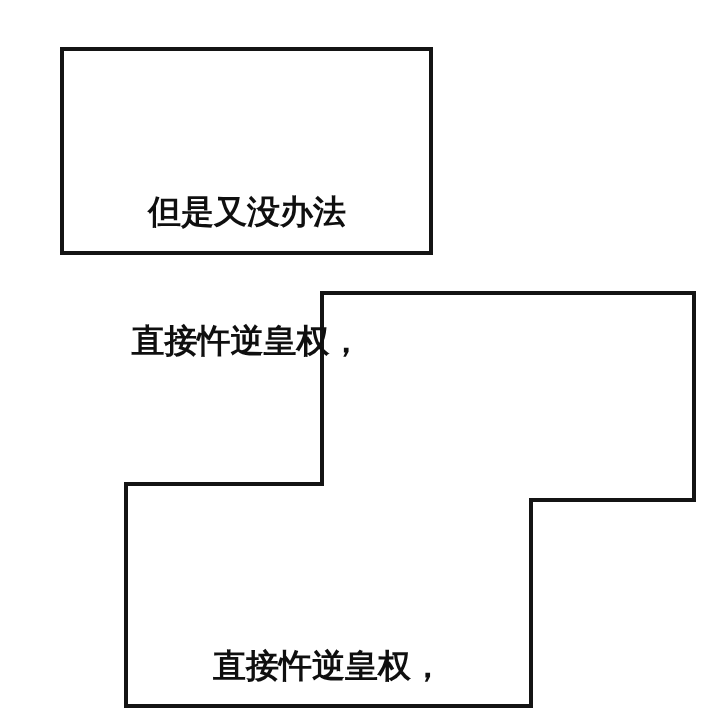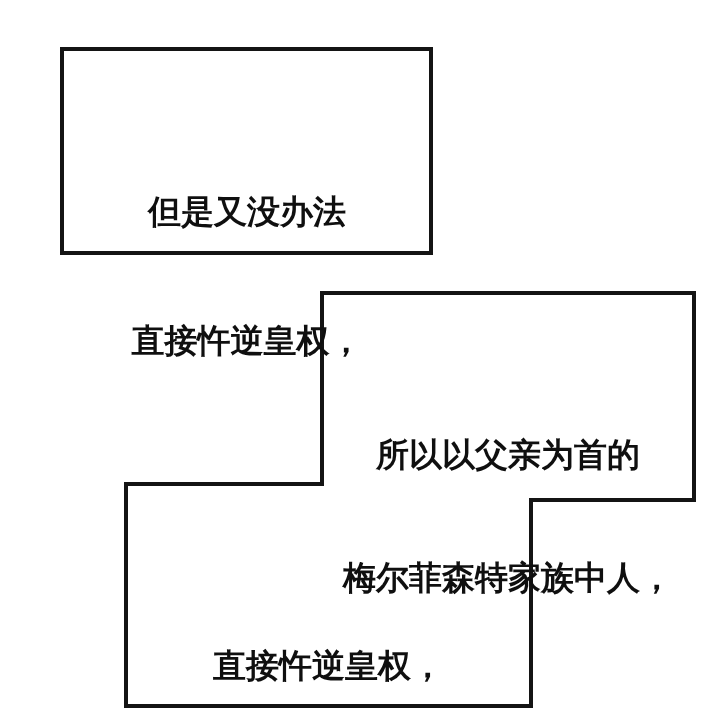--- a/index.html
+++ b/index.html
@@ -85,23 +85,19 @@
     <polyline fill="none" stroke="#141414" stroke-width="4" stroke-linejoin="miter" stroke-linecap="square" points="322,293 694,293 694,500 532,500"></polyline>
 
     <polyline fill="none" stroke="#141414" stroke-width="4" stroke-linejoin="miter" stroke-linecap="square" points="322,293 322,484 126,484 126,706 531,706 531,500"></polyline>
   </svg>
 
   <div id="panel-1-text" class="panel-text">
     <span class="tline">但是又没办法</span>
     <span class="tline">直接忤逆皇权，</span>
   </div>
 
-  <div id="panel-2-text" class="panel-text">
-    <span class="tline">所以以父亲为首的</span>
-    <span class="tline">梅尔菲森特家族中人，</span>
-  </div>
 
   <div id="panel-3-text" class="panel-text">
     <span class="tline">直接忤逆皇权，</span>
     
   </div>
 
 </div>
 
 </body></html>

